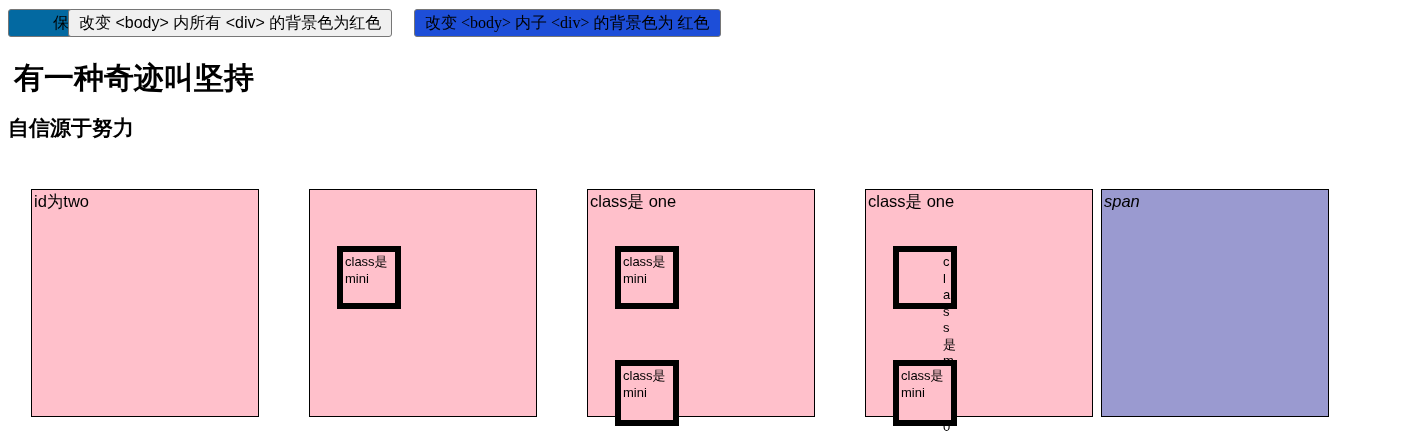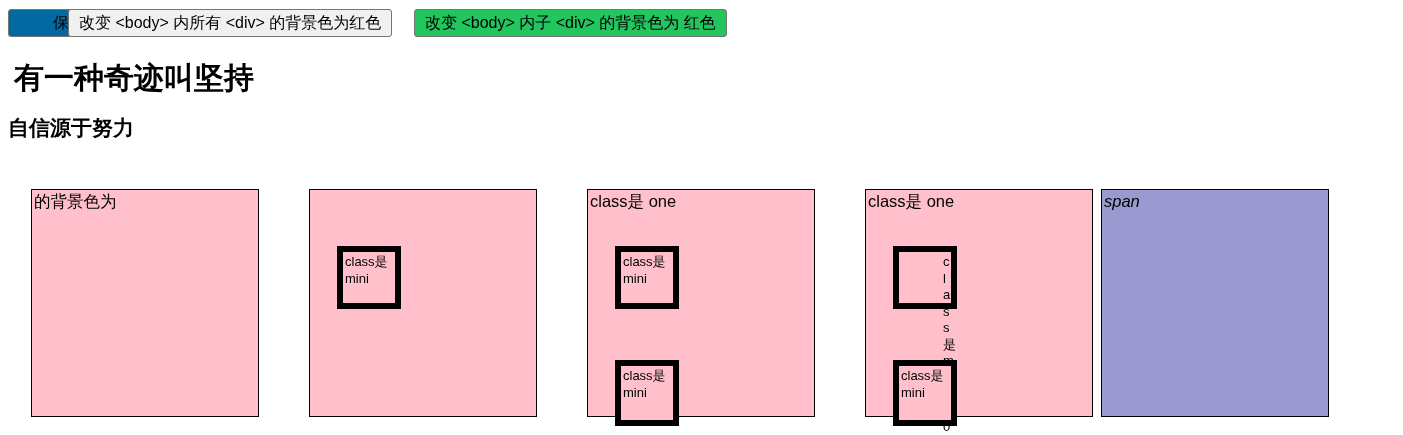--- a/index.html
+++ b/index.html
@@ -56,28 +56,28 @@
 </style>
 </head>
 <body>
 
 <div class="canvas">
 
   <button class="btn btn-save" style="background: #0369a1; border-color: rgb(118, 118, 118); padding-left: 44px;">保存</button>
 
   <button class="btn btn-all" style="background: rgb(240, 240, 240); border-color: rgb(118, 118, 118);">改变 &lt;body&gt; 内所有 &lt;div&gt; 的背景色为红色</button>
 
-  <button class="btn btn-child" style="background: #22c55e; border-color: rgb(118, 118, 118);">改变 &lt;body&gt; 内子 &lt;div&gt; 的背景色为 红色</button>
+  <button class="btn btn-child" style="background: #1d4ed8; border-color: rgb(118, 118, 118); font-family: Liberation Serif, serif;">改变 &lt;body&gt; 内子 &lt;div&gt; 的背景色为 红色</button>
 
   <h1 class="page-title">有一种奇迹叫坚持</h1>
 
   <h3 class="page-subtitle">自信源于努力</h3>
 
   <div class="box box-1" id="bgc-pink-1" style="background: rgb(255, 192, 203); border-color: rgb(0, 0, 0);">
-    <span>的背景色为</span>
+    <span>id为two</span>
   </div>
 
   <div class="box box-2" id="bgc-pink-2" style="background: rgb(255, 192, 203); border-color: rgb(0, 0, 0);">
     <div class="mini mini-first" id="bgc-pink-2a" style="background: rgb(255, 192, 203); border-color: rgb(0, 0, 0);">
       <span>class是 mini</span>
     </div>
   </div>
 
   <div class="box box-3" id="bgc-pink-3" style="background: rgb(255, 192, 203); border-color: rgb(0, 0, 0);">
     <span>class是 one</span>

